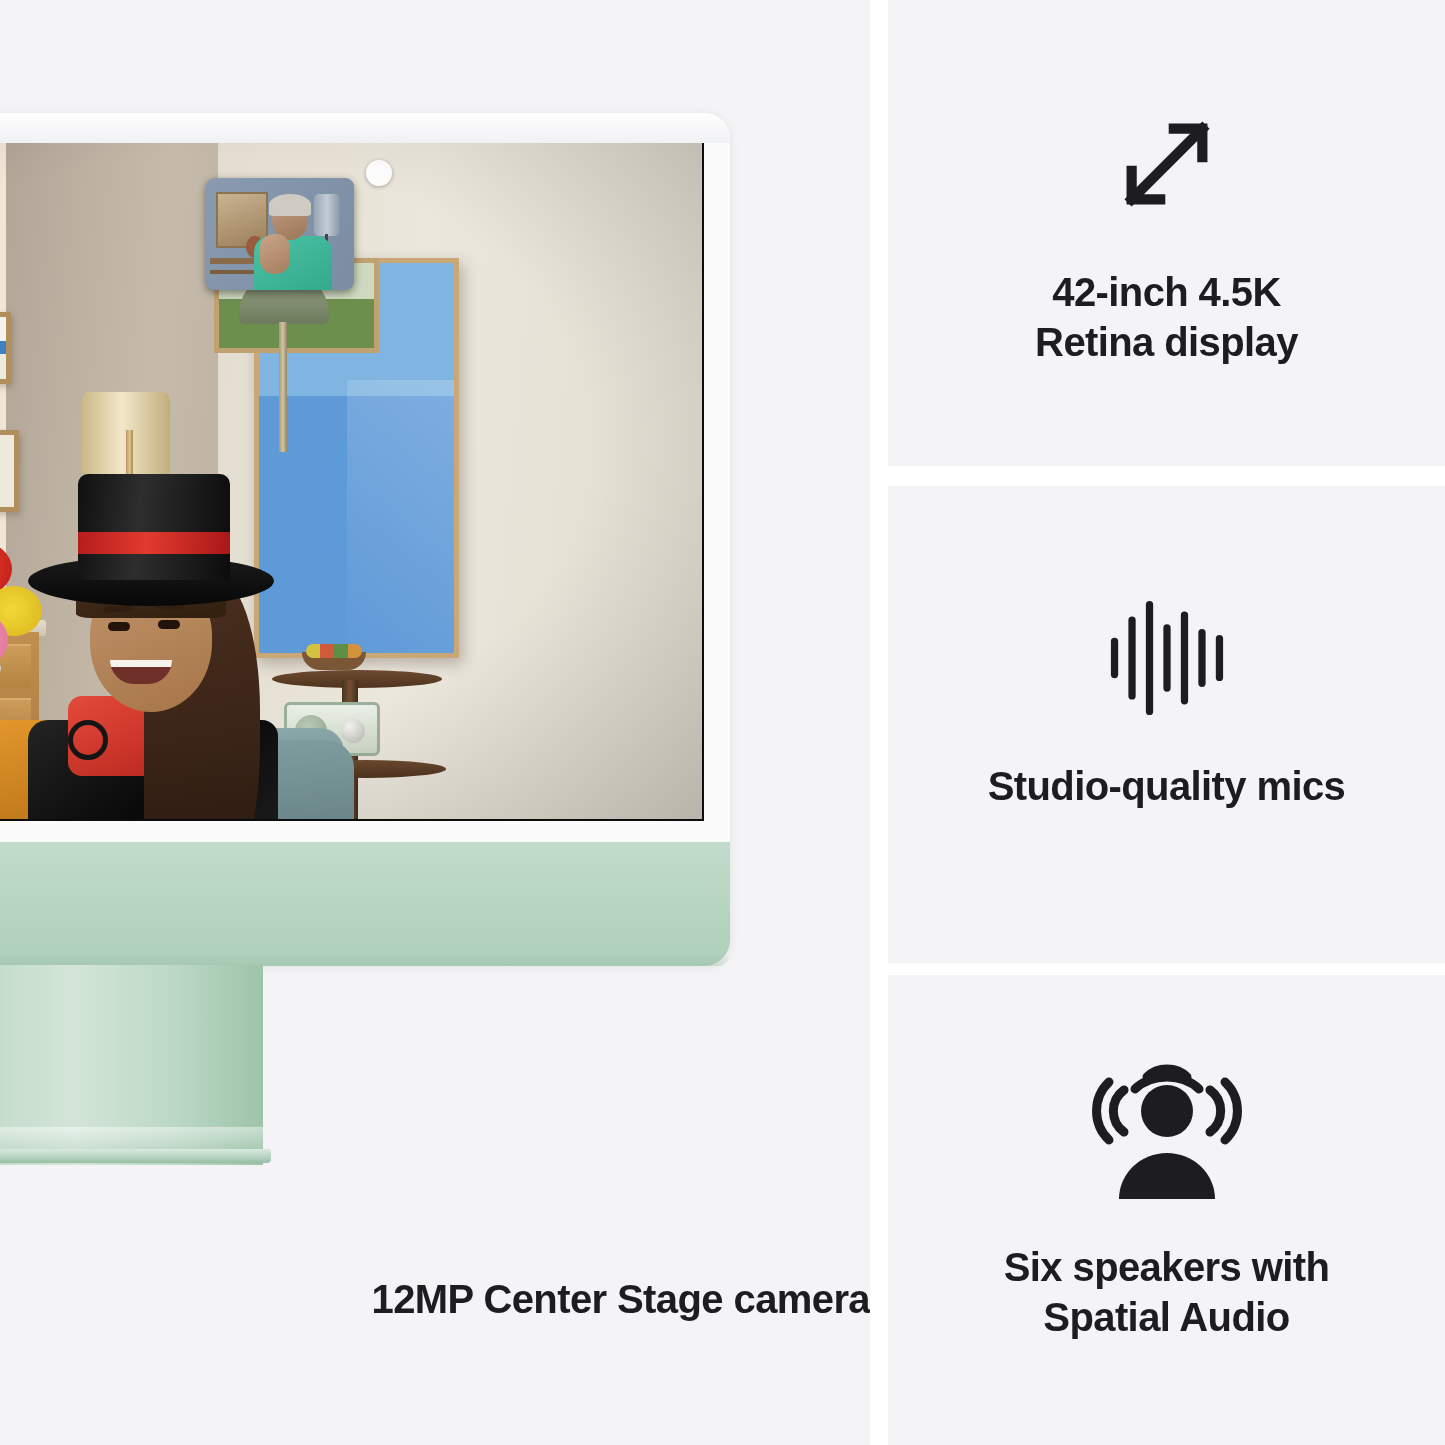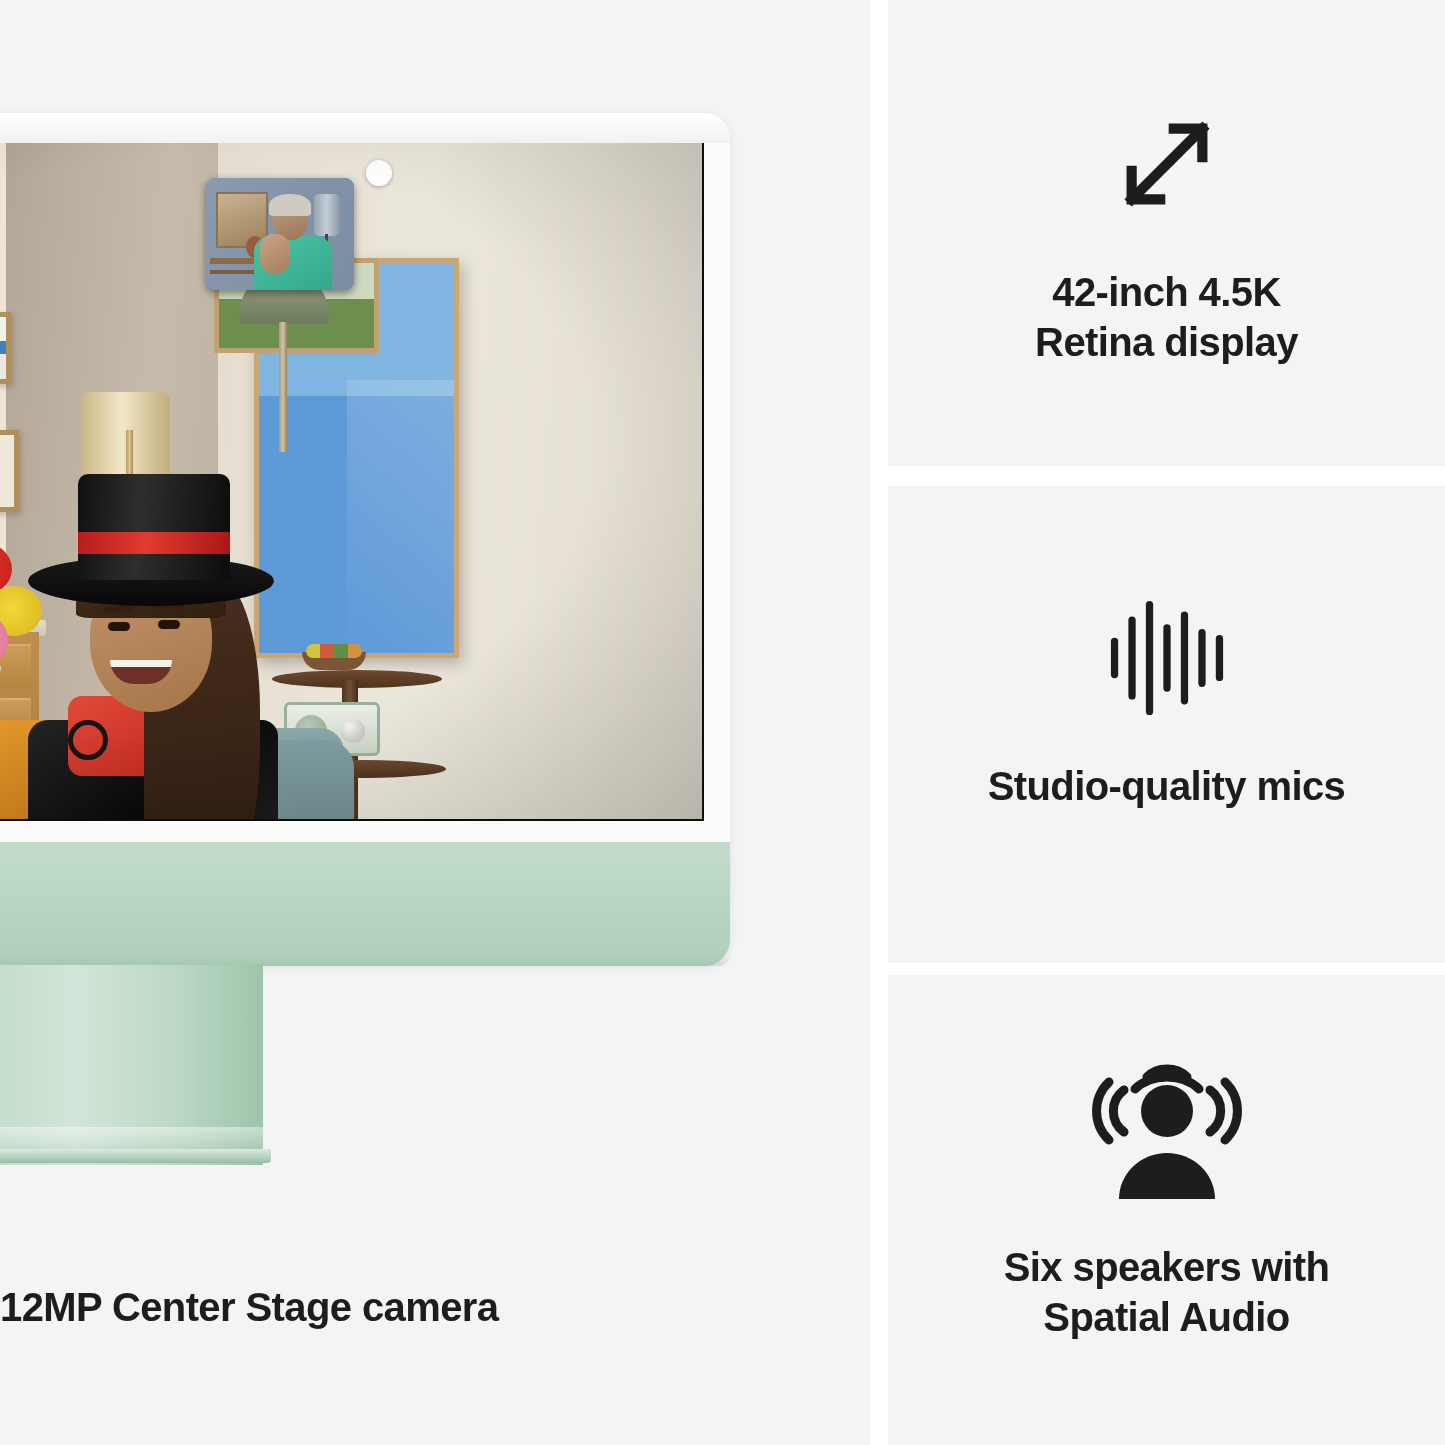--- a/index.html
+++ b/index.html
@@ -250,23 +250,23 @@
     display:flex; flex-direction:column; align-items:center;
   }
   .ficon{ display:flex; align-items:center; justify-content:center; }
   .flabel{
     margin-top:36px; text-align:center;
     font-size:40px; line-height:1.24; font-weight:700;
     color:#1d1d1f; letter-spacing:-.6px;
     white-space:pre-line;
   }
   .caption{
-    position:absolute; left:0; right:0; text-align:left;
+    position:absolute; left:0; right:0; text-align:right;
     font-size:40px; line-height:1.24; font-weight:700;
-    color:#1d1d1f; letter-spacing:-.6px; white-space:pre-line;margin-top:8px;
+    color:#1d1d1f; letter-spacing:-.6px; white-space:pre-line;
   }
 </style>
 </head>
 <body>
 
 <div class="page">
 
   <div class="panel" id="panel-camera">
 
     <div class="imac">

